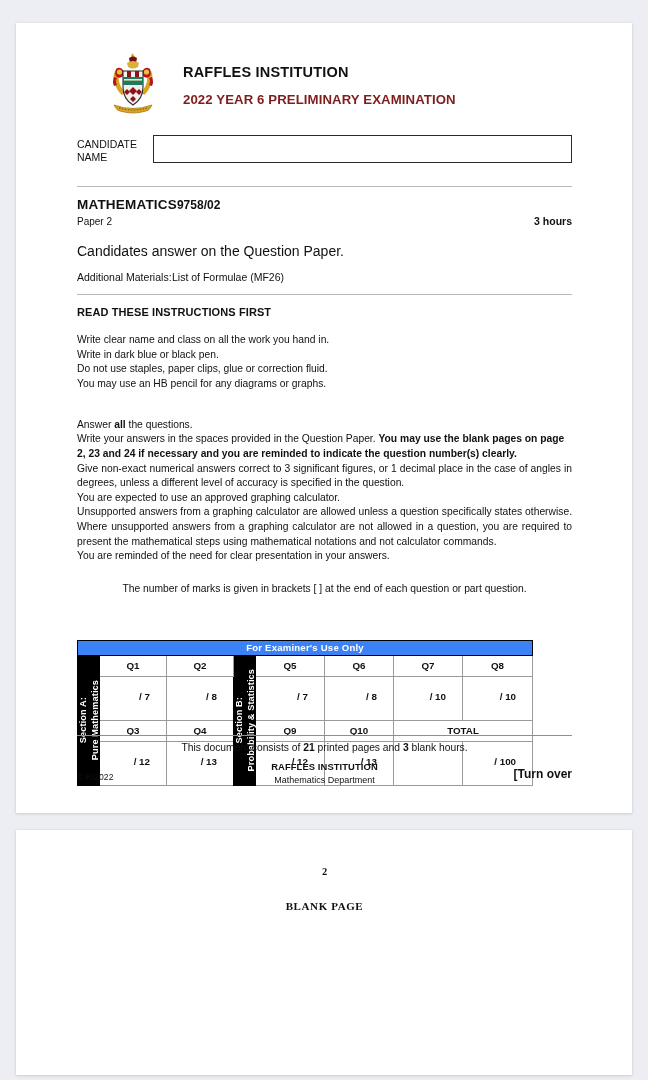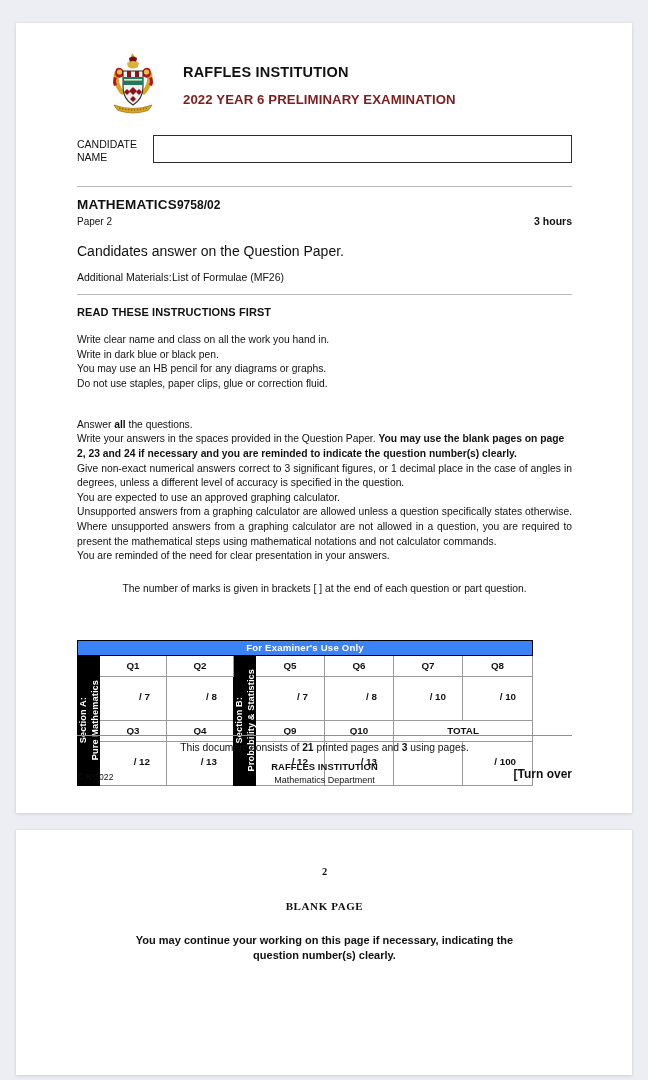--- a/index.html
+++ b/index.html
@@ -379,22 +379,22 @@
         <div class="addmat-value">List of Formulae (MF26)</div>
       </div>
 
       <hr class="rule rule-instructions">
 
       <div class="instr-title">READ THESE INSTRUCTIONS FIRST</div>
 
       <div class="instr-block">
         <div class="instr-line">Write clear name and class on all the work you hand in.</div>
         <div class="instr-line">Write in dark blue or black pen.</div>
+        <div class="instr-line">Do not use staples, paper clips, glue or correction fluid.</div>
         <div class="instr-line">You may use an HB pencil for any diagrams or graphs.</div>
-        <div class="instr-line">Do not use staples, paper clips, glue or correction fluid.</div>
       </div>
 
       <div class="instr-gap"></div>
 
       <div class="instr-block">
         <div class="instr-line"><span>Answer </span><b class="inline">all</b><span> the questions.</span></div>
         <div class="instr-para first-ind"><span>Write your answers in the spaces provided in the Question Paper. </span><b class="inline">You may use the blank pages on page 2, 23 and 24 if necessary and you are reminded to indicate the question number(s) clearly.</b></div>
         <div class="instr-para">Give non-exact numerical answers correct to 3 significant figures, or 1 decimal place in the case of angles in degrees, unless a different level of accuracy is specified in the question.</div>
         <div class="instr-para first-ind">You are expected to use an approved graphing calculator.</div>
         <div class="instr-para">Unsupported answers from a graphing calculator are allowed unless a question specifically states otherwise. Where unsupported answers from a graphing calculator are not allowed in a question, you are required to present the mathematical steps using mathematical notations and not calculator commands.</div>
@@ -455,35 +455,34 @@
               <td class="m-cell">/ 13</td>
               <td class="m-cell blank-cell"></td>
               <td class="m-cell">/ 100</td>
             </tr>
           </tbody>
         </table>
       </div>
 
       <div class="footer-wrap">
         <hr class="rule rule-footer">
-        <div class="doc-consists"><span>This document consists of </span><b class="inline">21</b><span> printed pages and </span><b class="inline">3</b><span> using pages.</span></div>
+        <div class="doc-consists"><span>This document consists of </span><b class="inline">21</b><span> printed pages and </span><b class="inline">3</b><span> blank hours.</span></div>
         <div class="footer-row">
           <div class="copyright">© RI2022</div>
           <div class="footer-center">
             <div class="footer-inst">RAFFLES INSTITUTION</div>
             <div class="footer-dept">Mathematics Department</div>
           </div>
           <div class="turn-over">[Turn over</div>
         </div>
       </div>
 
     </div>
   </div>
 
   <div class="page page-2">
     <div class="p2-inner">
       <div class="p2-num">2</div>
       <div class="p2-blank">BLANK PAGE</div>
-      <div class="p2-note">You may continue your working on this page if necessary, indicating the question number(s) clearly.</div>
     </div>
   </div>
 
 </div>
 
 </body></html>

